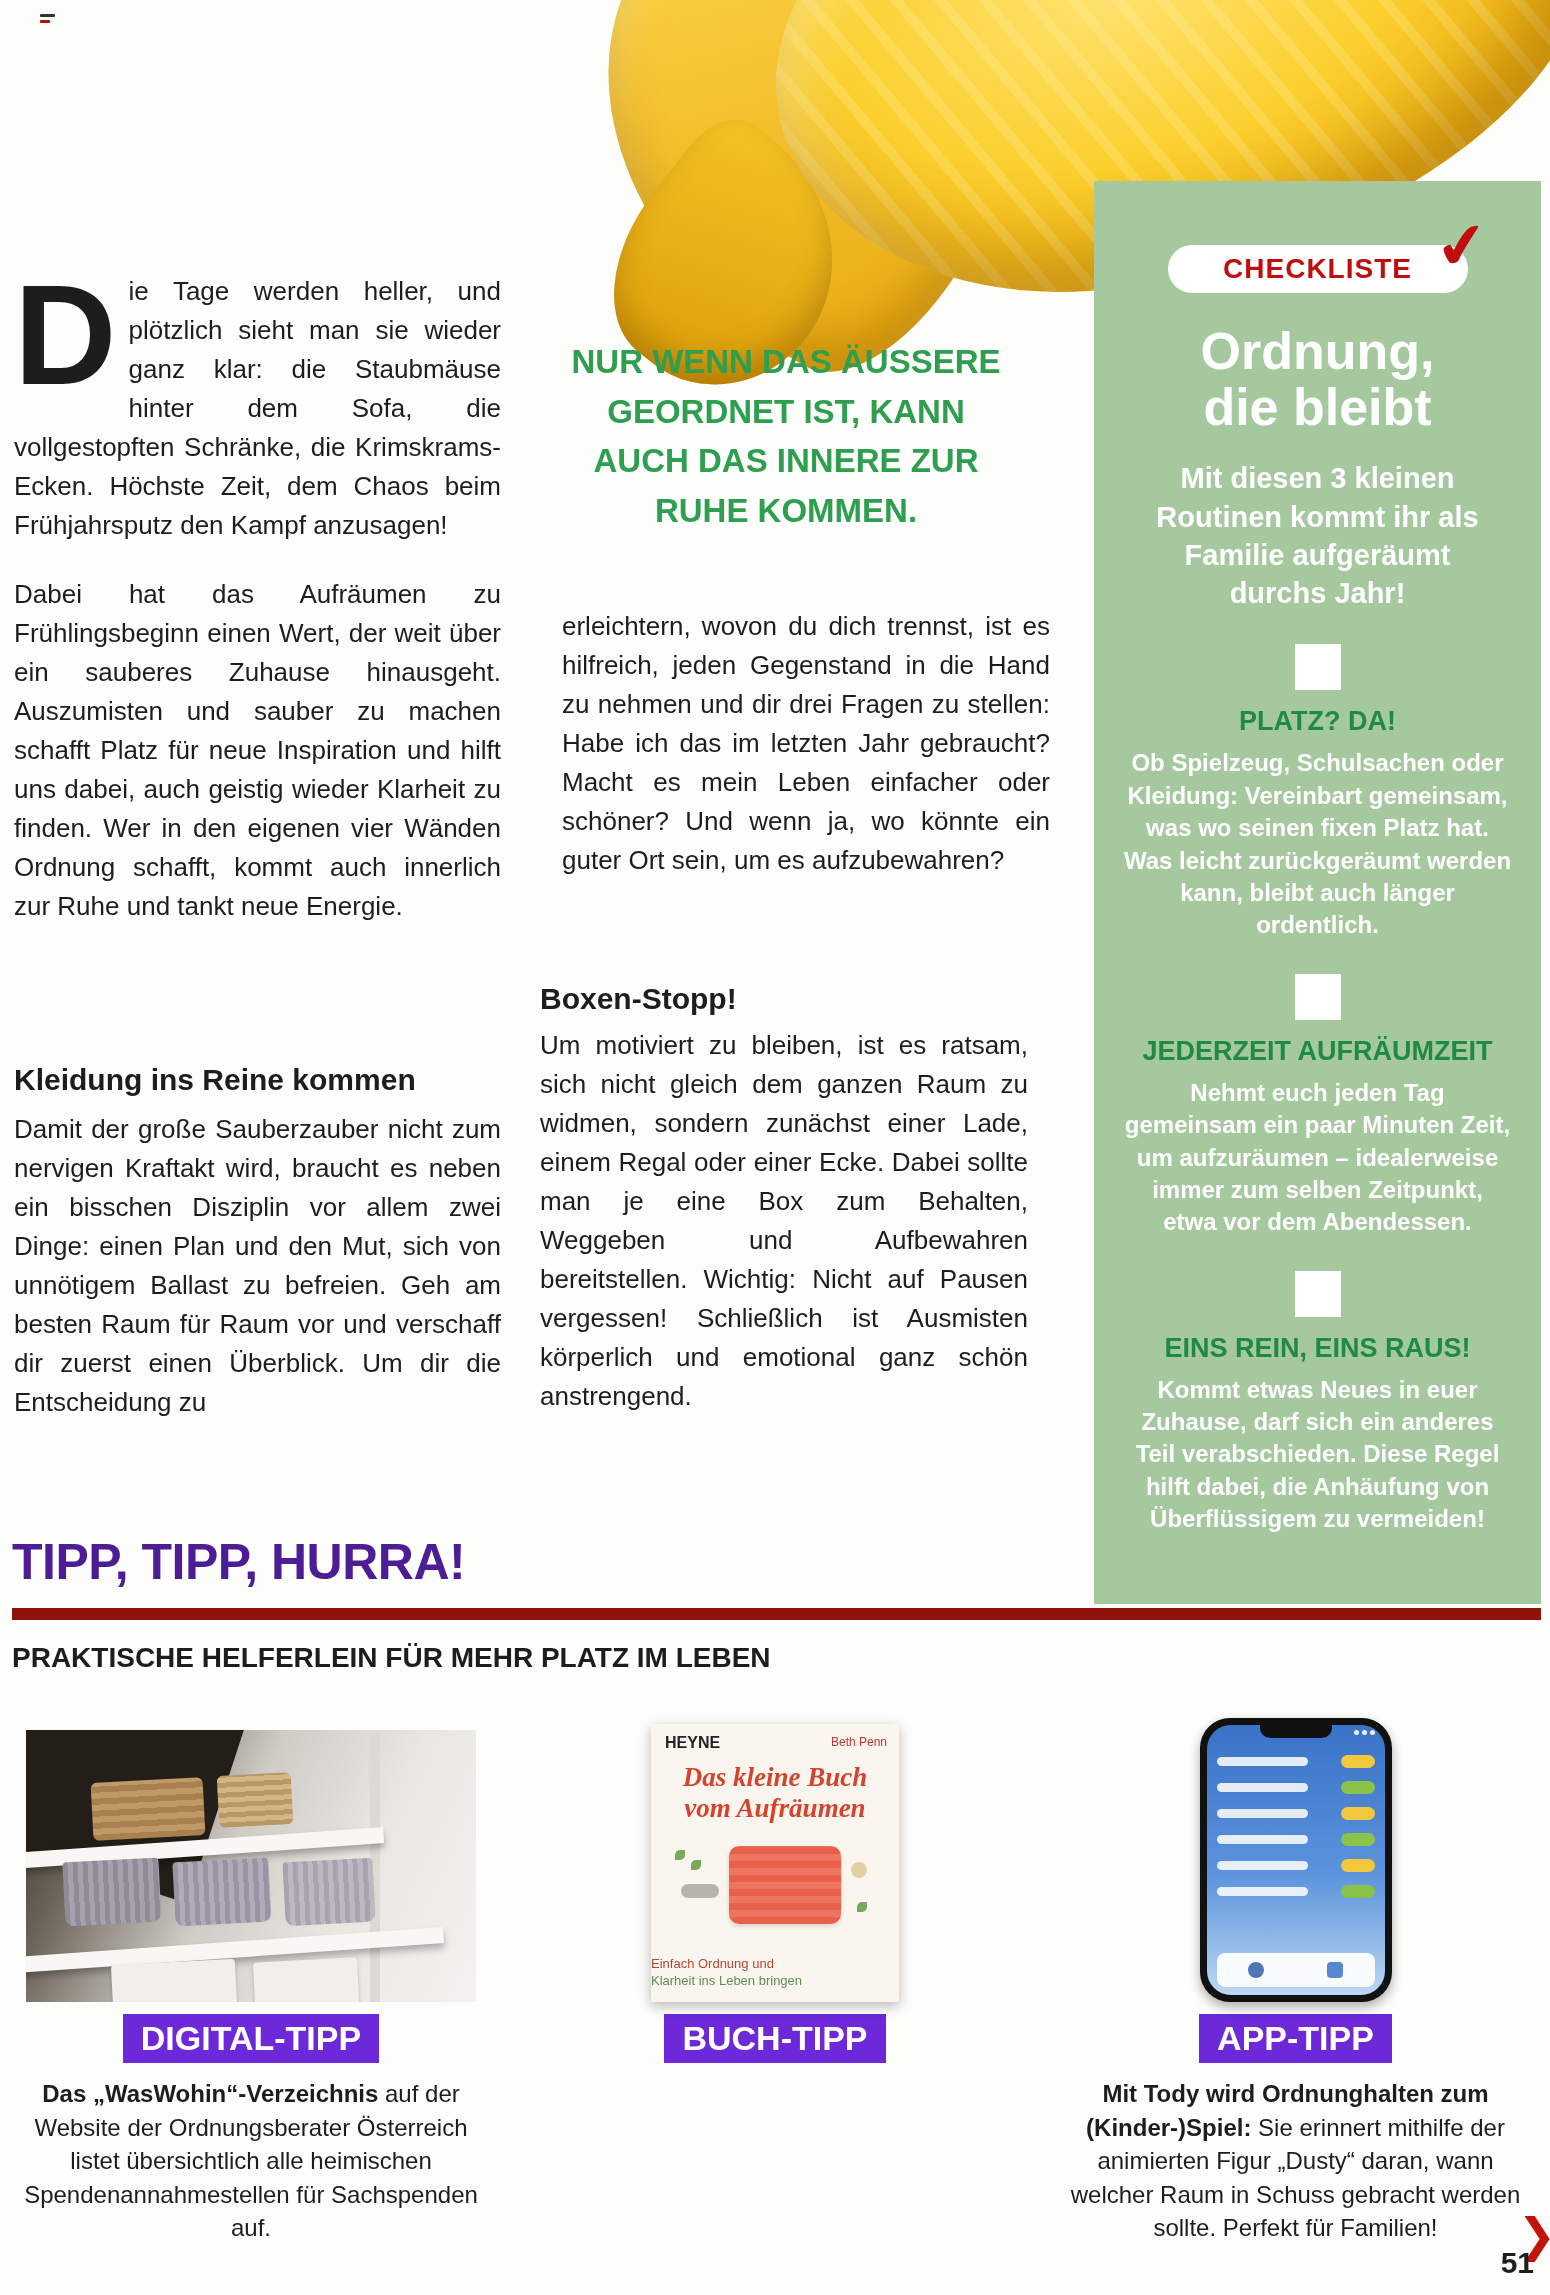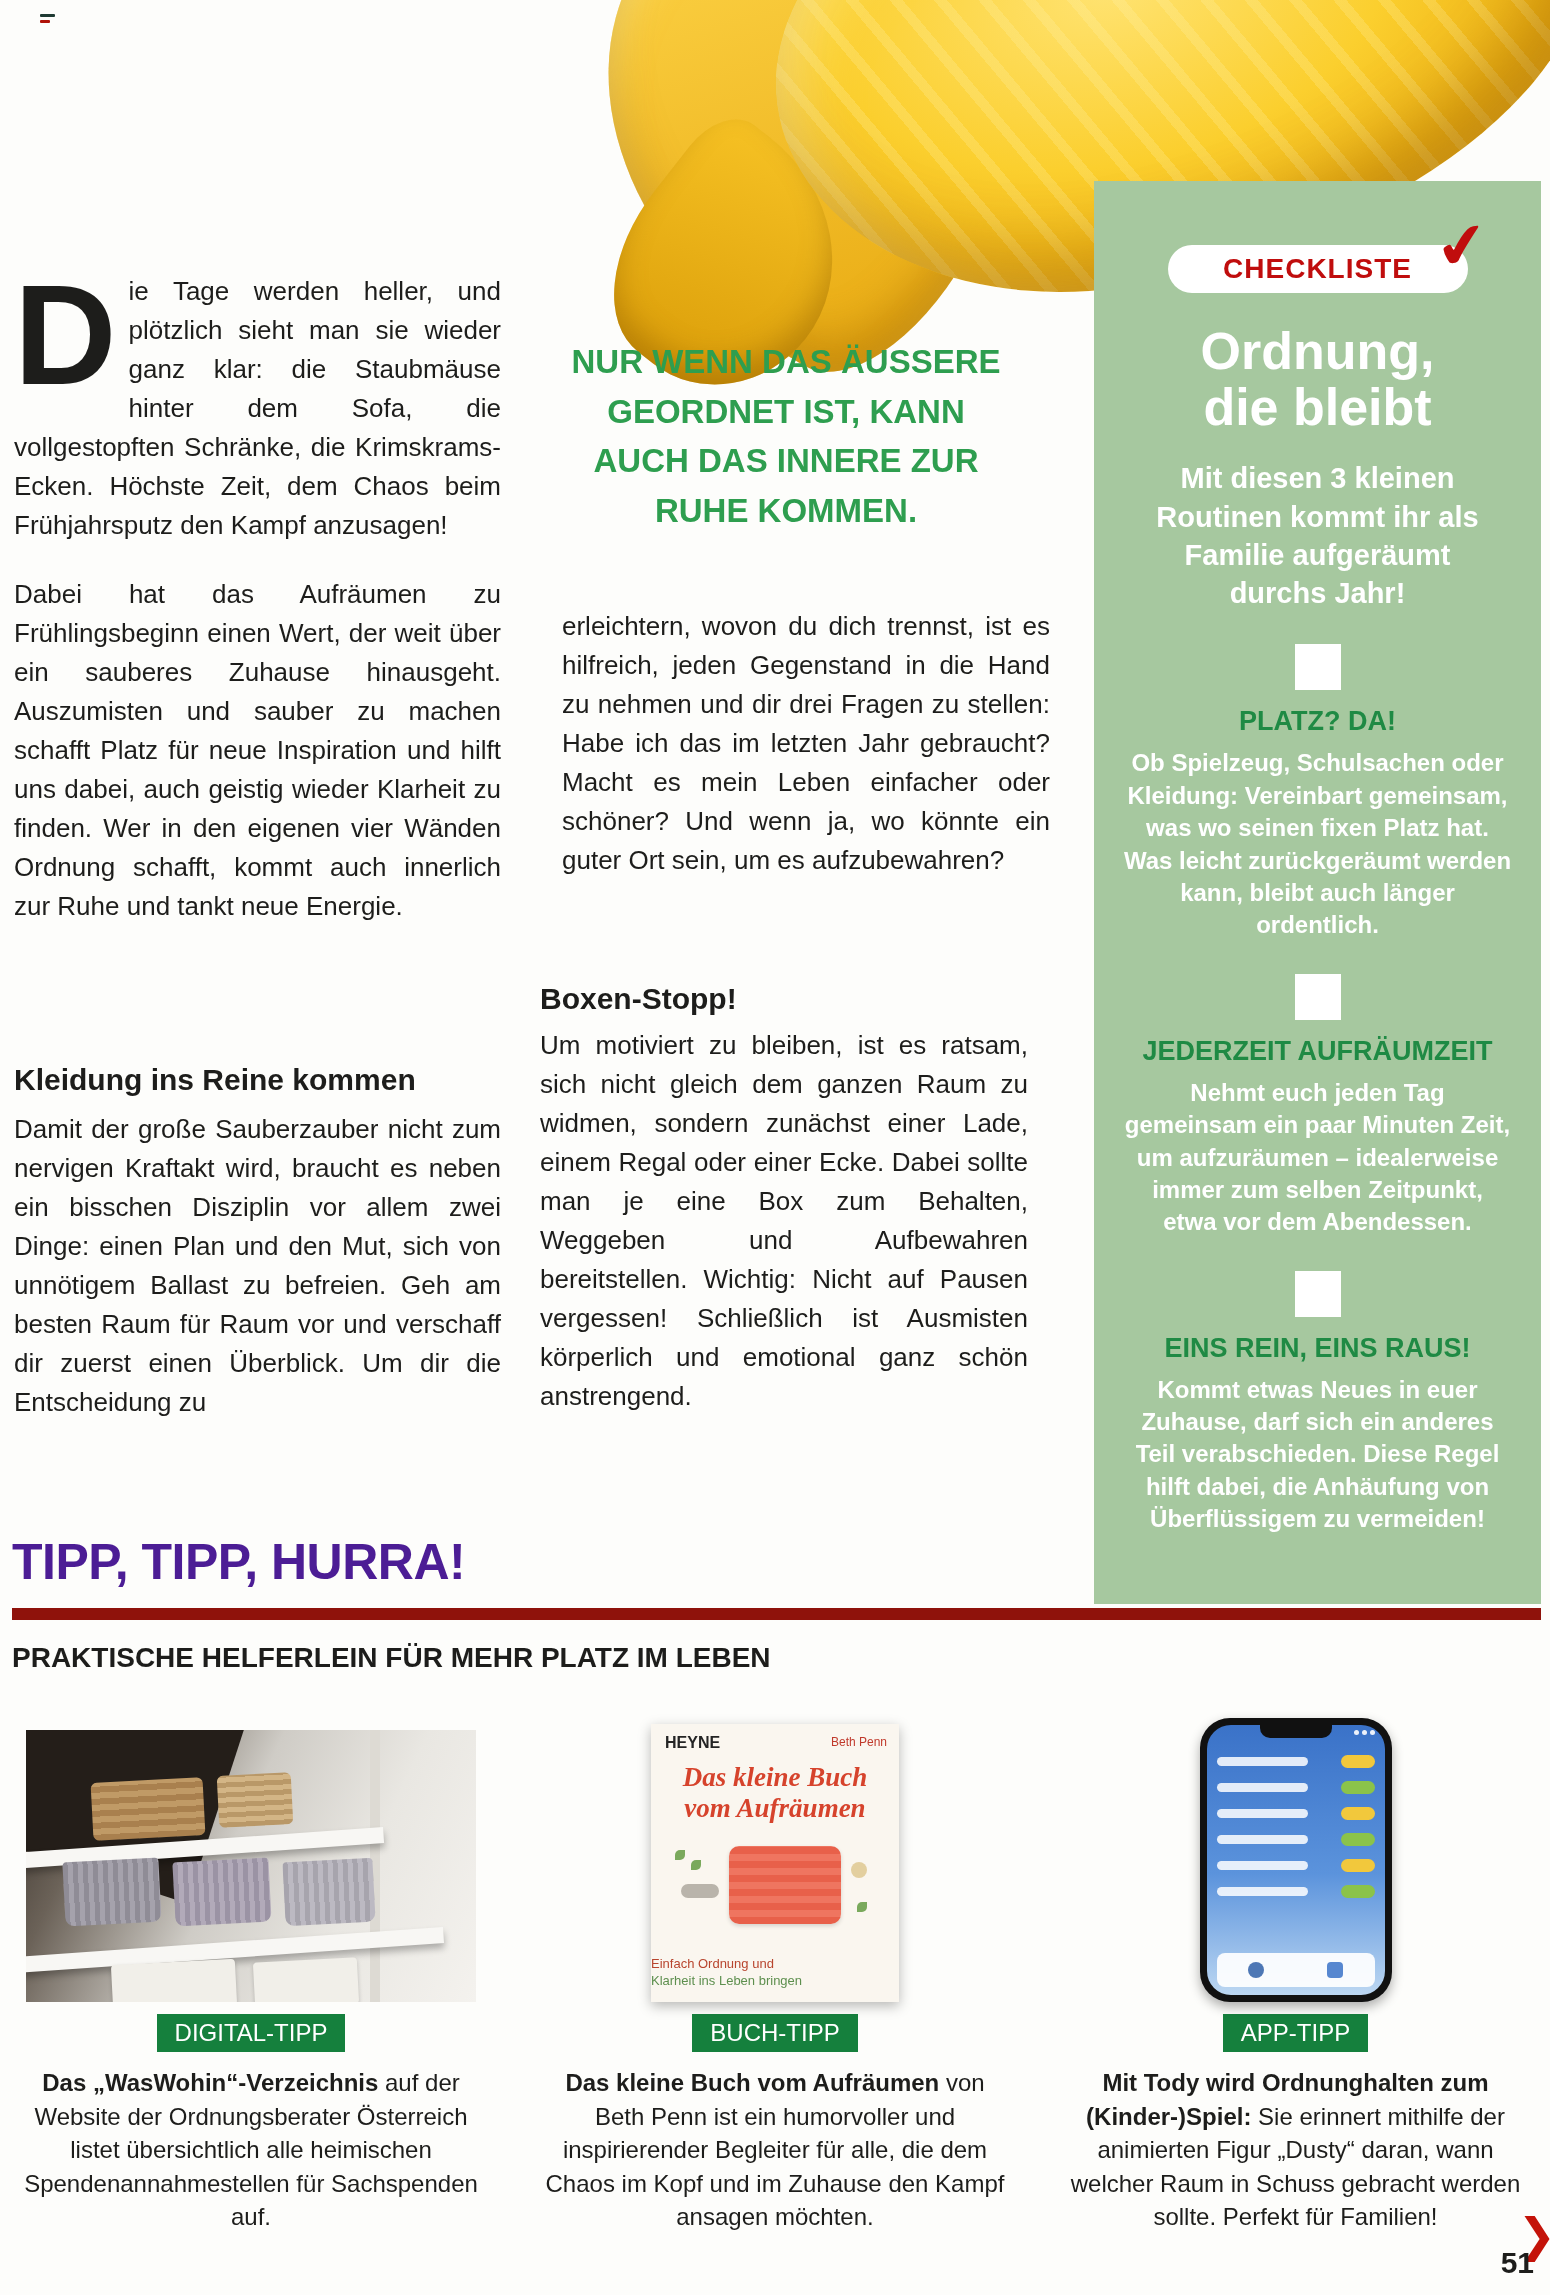--- a/index.html
+++ b/index.html
@@ -88,22 +88,22 @@
     position:absolute;left:12px;top:1533px;margin:0;z-index:3;
     color:#4c1d95;font-weight:bold;font-size:50px;letter-spacing:-.5px;
   }
   .tips-subtitle{position:absolute;left:12px;top:1642px;margin:0;font-size:28px;font-weight:bold;z-index:3;}
   .tip{position:absolute;top:1712px;display:flex;flex-direction:column;align-items:center;z-index:3;}
   #tip-1{left:20px;width:462px;}
   #tip-2{left:540px;width:470px;}
   #tip-3{left:1068px;width:455px;}
   .tip-media{height:290px;display:flex;align-items:flex-end;justify-content:center;margin-bottom:12px;}
   .tip-badge{
-    display:inline-block;background:#15803d;color:#fff;font-weight:normal;
-    font-size:24px;padding:5px 18px;margin-bottom:14px;
+    display:inline-block;background:#6d28d9;color:#fff;font-weight:bold;
+    font-size:34px;padding:5px 18px;margin-bottom:14px;
   }
   .tip-text{margin:0;font-size:24px;line-height:1.4;text-align:center;}
   #tip-3 .tip-text{text-align:center;}
 
   
   .shelfpic{position:relative;width:450px;height:272px;overflow:hidden;
     background:linear-gradient(115deg,#3a322b 0%,#6b6258 18%,#cfccc6 45%,#e9e7e2 70%,#f4f2ee 100%);}
   .sp-dark{position:absolute;left:-50px;top:-70px;width:250px;height:210px;background:#241e19;transform:rotate(18deg);}
   .sp-post{position:absolute;right:96px;top:0;width:10px;height:100%;background:#dddad3;}
   .sp-board{position:absolute;background:#f8f7f4;box-shadow:0 5px 7px rgba(0,0,0,.28);transform:rotate(-4deg);}
@@ -249,21 +249,20 @@
           <div class="book-dot"></div>
           <div class="book-leaf3"></div>
         </div>
         <div class="book-foot">
           <span class="f1">Einfach Ordnung und</span>
           <span class="f2">Klarheit ins Leben bringen</span>
         </div>
       </div>
     </div>
     <span class="tip-badge">BUCH-TIPP</span>
-    <p class="tip-text"><b>Das kleine Buch vom Aufräumen</b><span> von Beth Penn ist ein humorvoller und inspirierender Begleiter für alle, die dem Chaos im Kopf und im Zuhause den Kampf ansagen möchten.</span></p>
   </div>
 
   <div class="tip" id="tip-3">
     <div class="tip-media">
       <div class="phone">
         <div class="phone-screen">
           <div class="phone-notch"></div>
           <div class="app-status">
               <i></i>
               <i></i>

